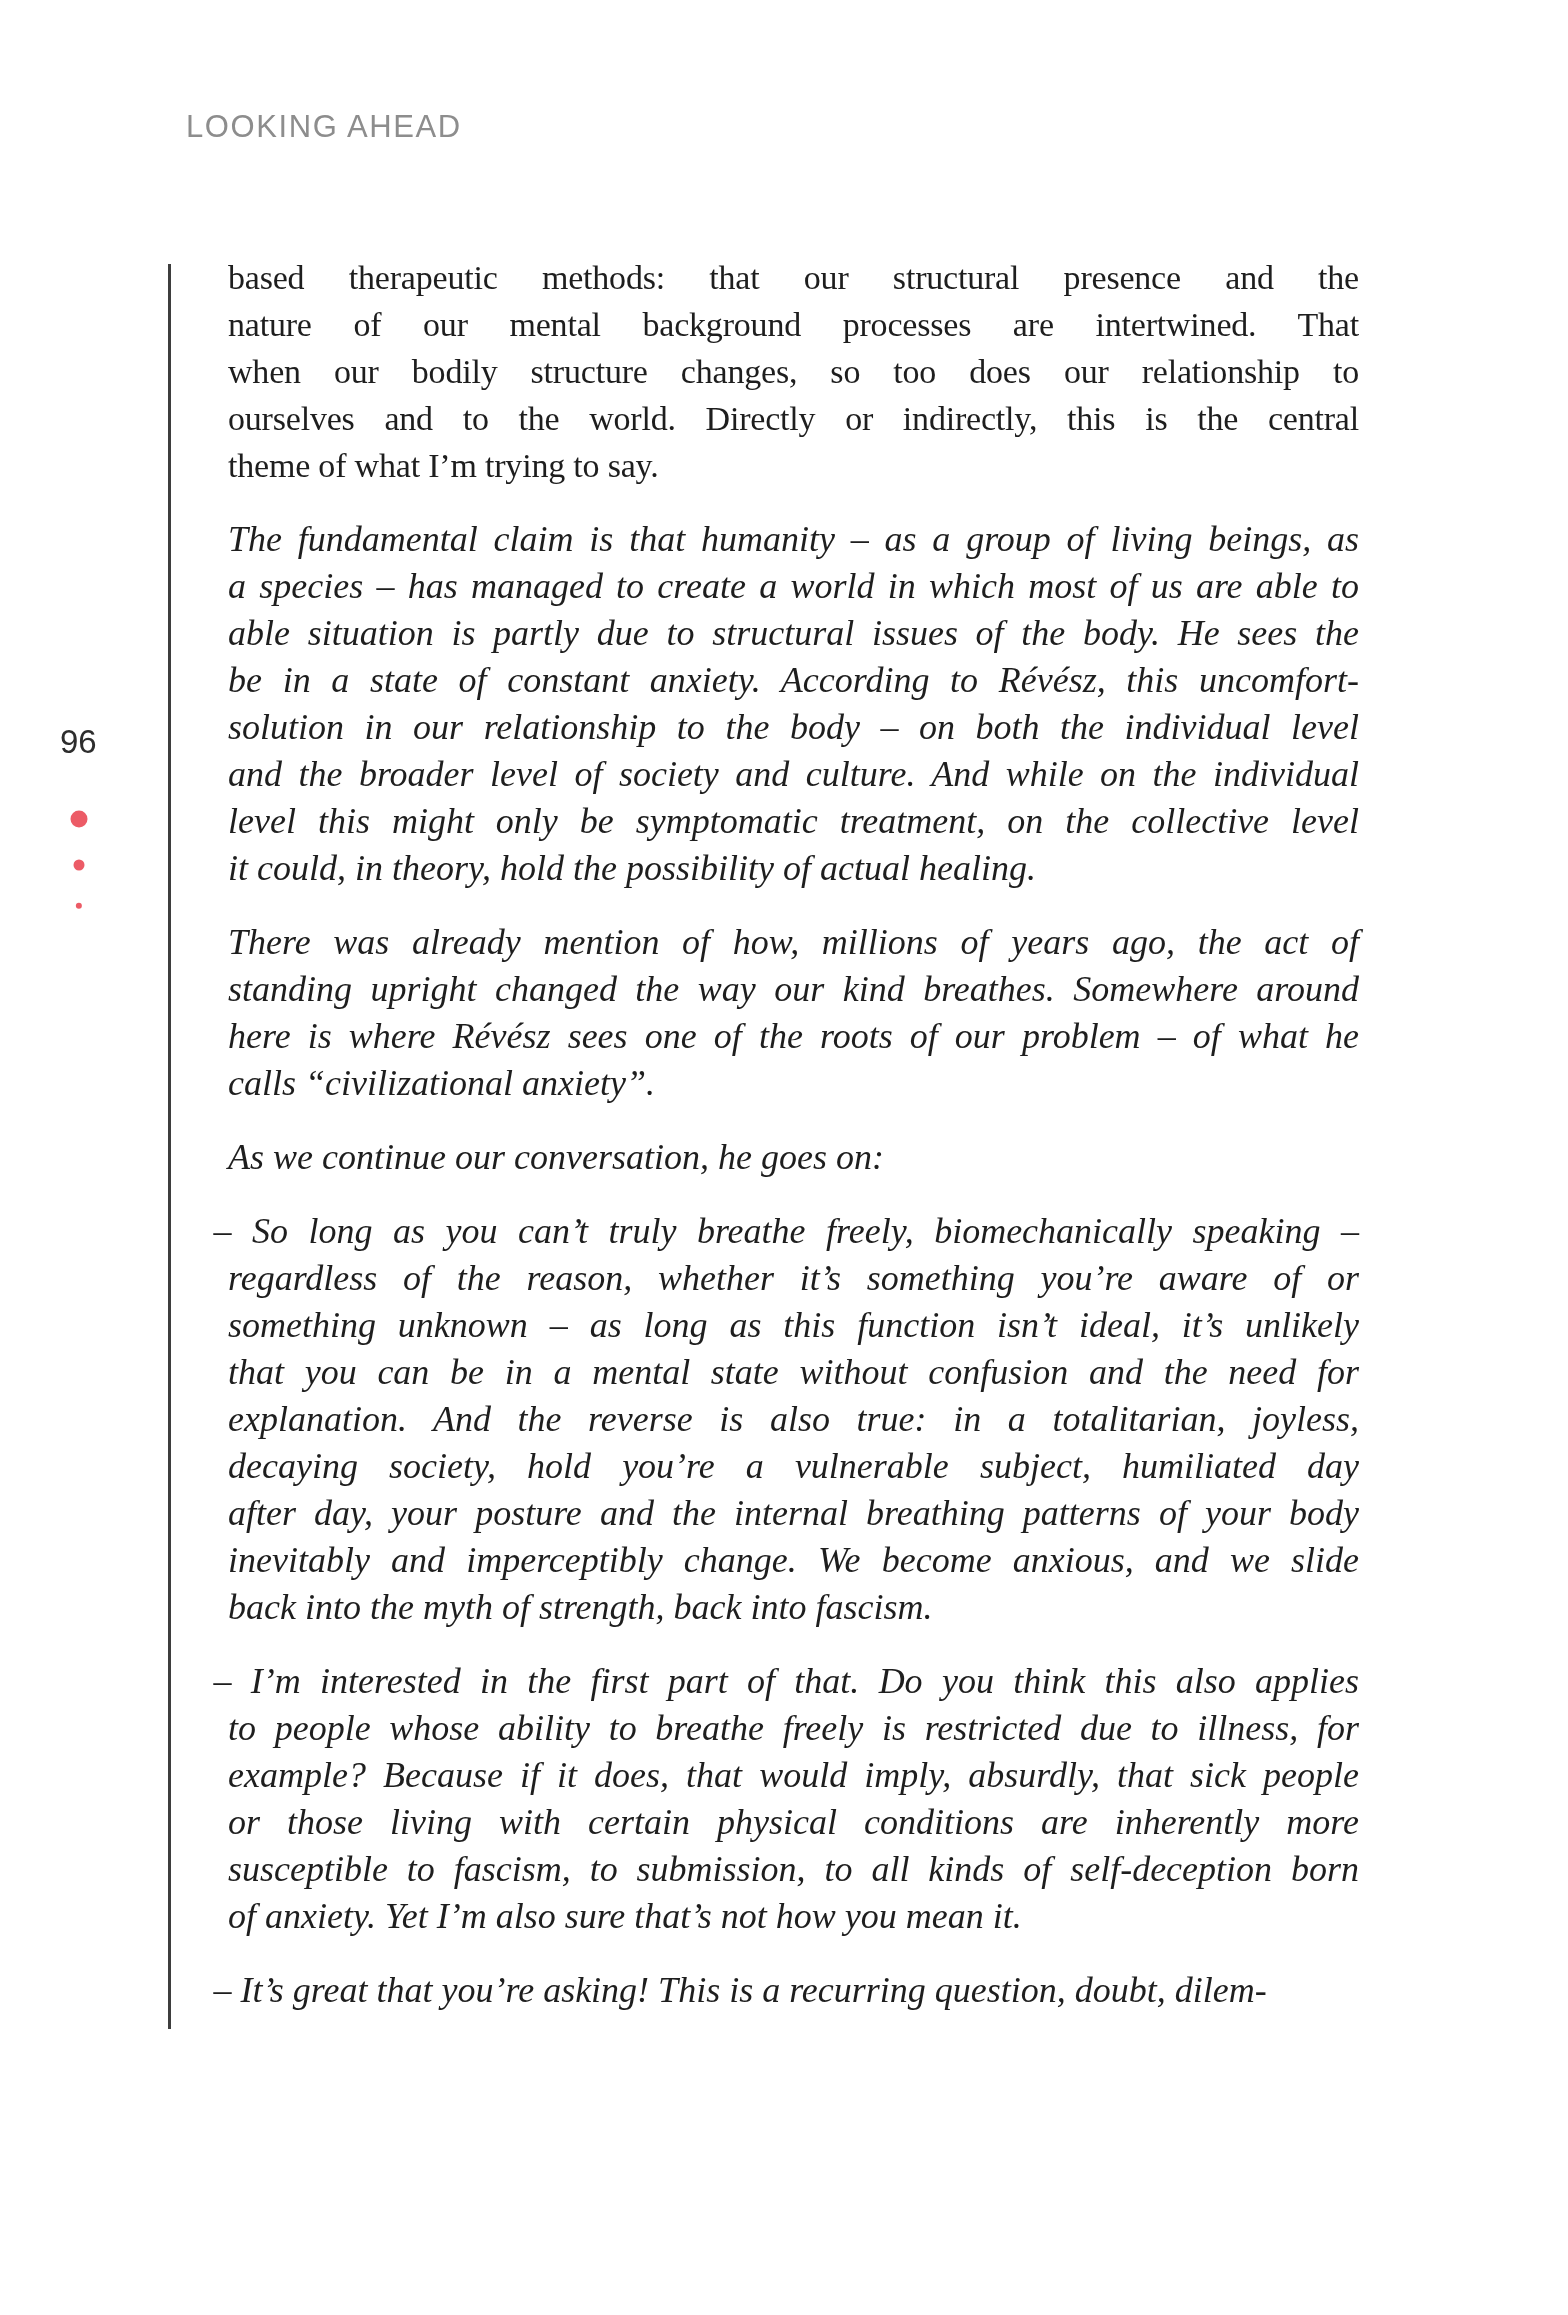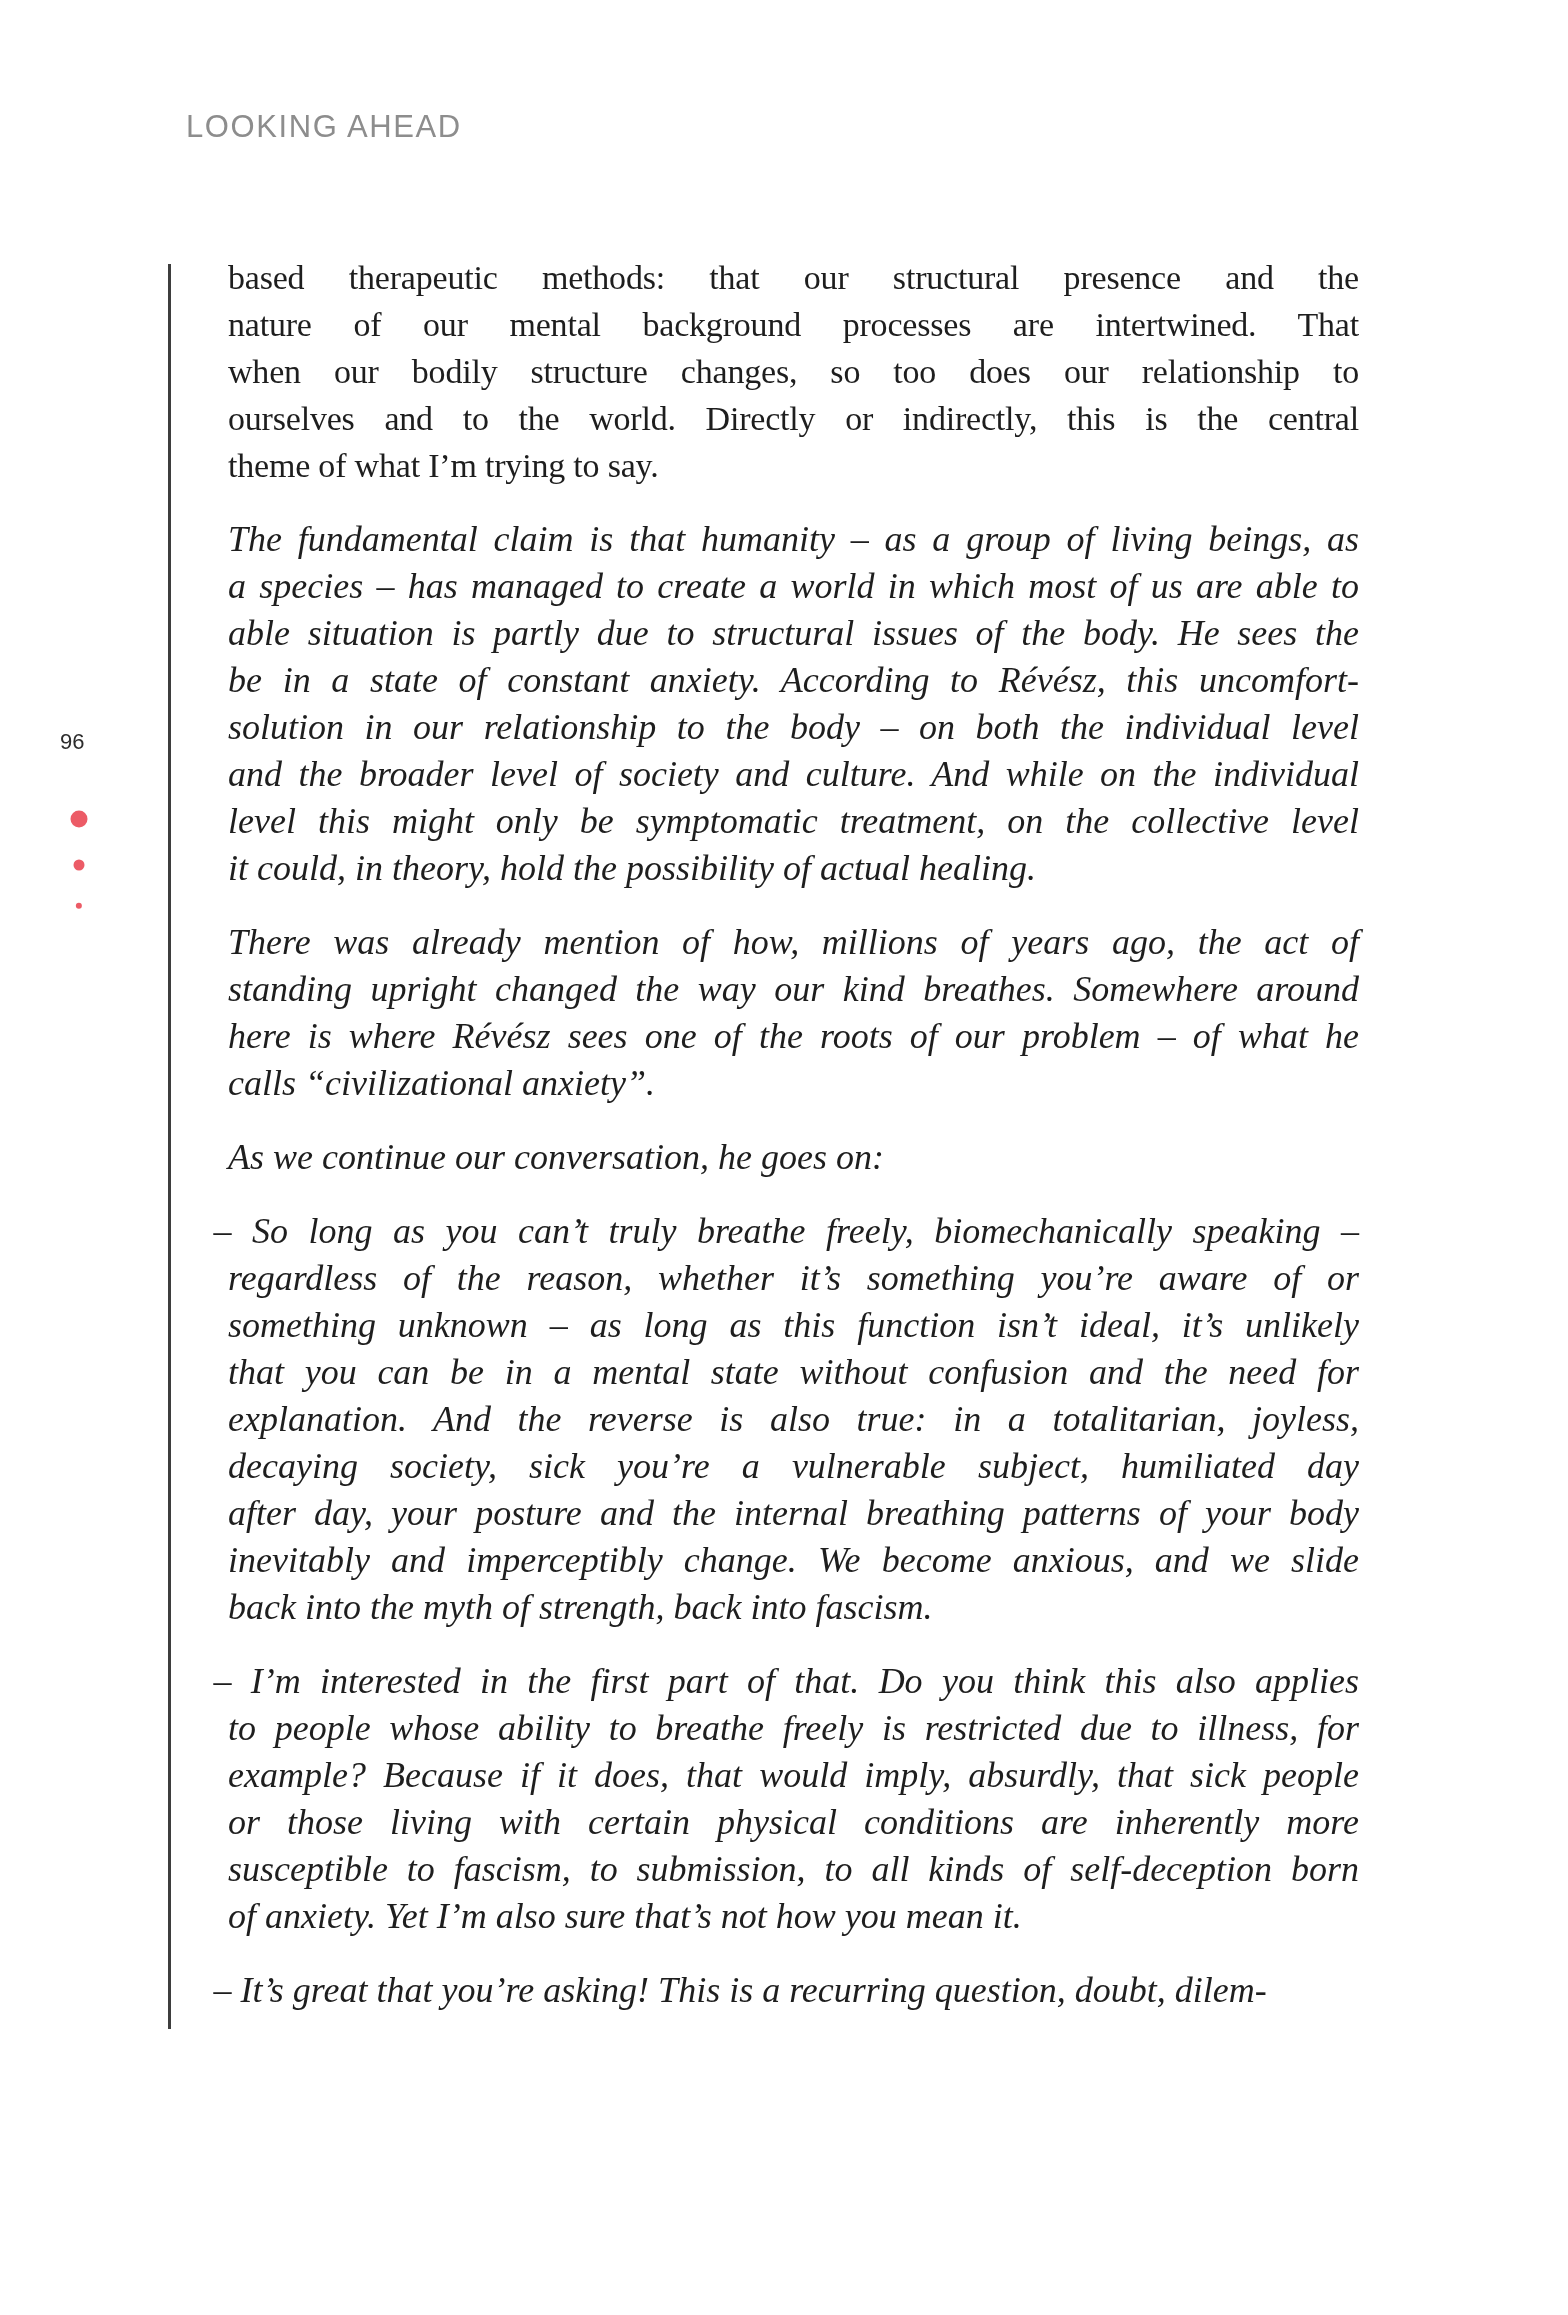--- a/index.html
+++ b/index.html
@@ -22,21 +22,21 @@
     letter-spacing: 1.6px;
     color: #8d8d8d;
     white-space: nowrap;
   }
 
   .page-number {
     position: absolute;
     left: 60px;
     top: 723px;
     font-family: "Liberation Sans", sans-serif;
-    font-size: 22px;
+    font-size: 33px;
     line-height: 38px;
     color: #2d2d2d;
   }
 
   .marker-dots { position: absolute; left: 0; top: 0; }
   .marker-dot {
     position: absolute;
     border-radius: 50%;
     transform: translate(-50%, -50%);
   }
@@ -124,21 +124,21 @@
     </div>
     <div class="para italic">
       <div class="line first last">As we continue our conversation, he goes on:</div>
     </div>
     <div class="para dialogue">
       <div class="line first">– So long as you can’t truly breathe freely, biomechanically speaking –</div>
       <div class="line">regardless of the reason, whether it’s something you’re aware of or</div>
       <div class="line">something unknown – as long as this function isn’t ideal, it’s unlikely</div>
       <div class="line">that you can be in a mental state without confusion and the need for</div>
       <div class="line">explanation. And the reverse is also true: in a totalitarian, joyless,</div>
-      <div class="line">decaying society, sick you’re a vulnerable subject, humiliated day</div>
+      <div class="line">decaying society, hold you’re a vulnerable subject, humiliated day</div>
       <div class="line">after day, your posture and the internal breathing patterns of your body</div>
       <div class="line">inevitably and imperceptibly change. We become anxious, and we slide</div>
       <div class="line last">back into the myth of strength, back into fascism.</div>
     </div>
     <div class="para dialogue">
       <div class="line first">– I’m interested in the first part of that. Do you think this also applies</div>
       <div class="line">to people whose ability to breathe freely is restricted due to illness, for</div>
       <div class="line">example? Because if it does, that would imply, absurdly, that sick people</div>
       <div class="line">or those living with certain physical conditions are inherently more</div>
       <div class="line">susceptible to fascism, to submission, to all kinds of self-deception born</div>

